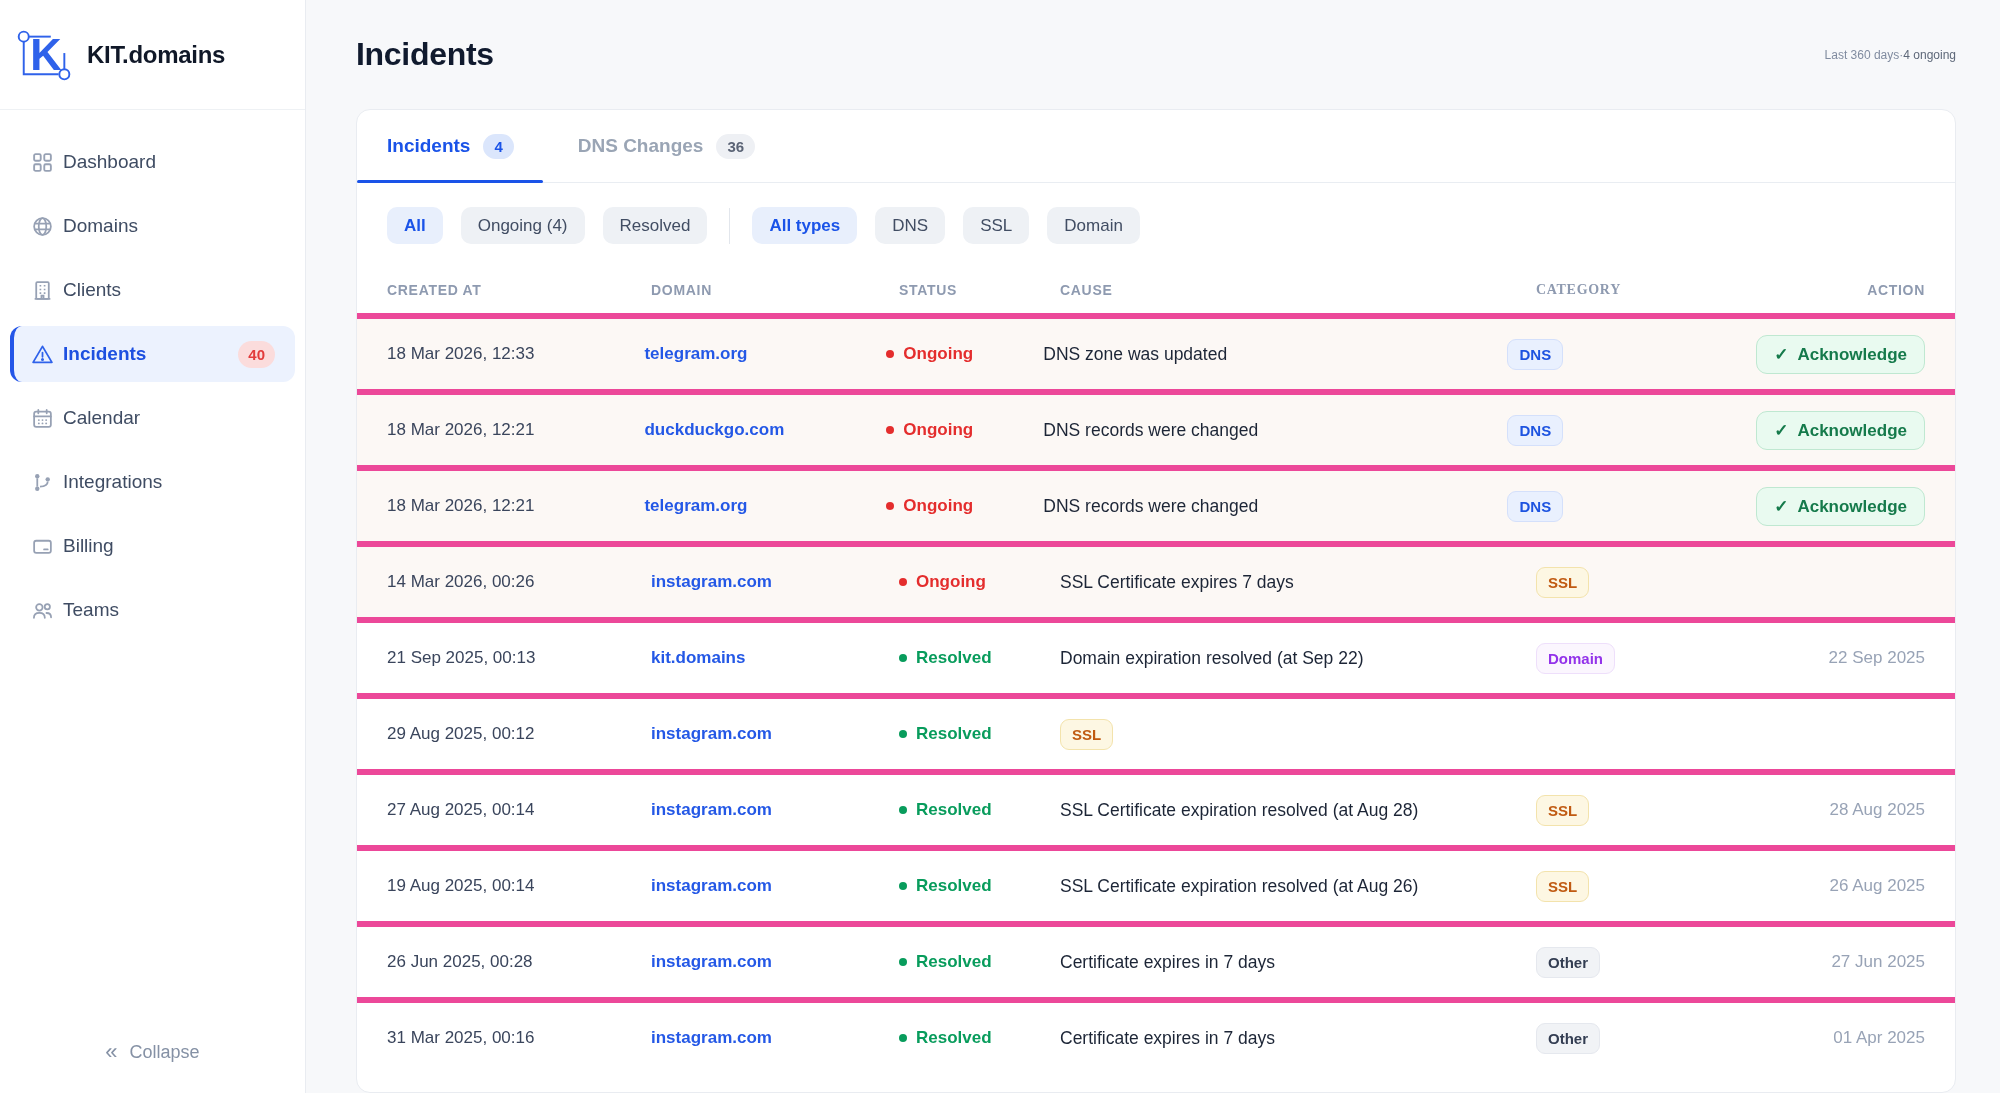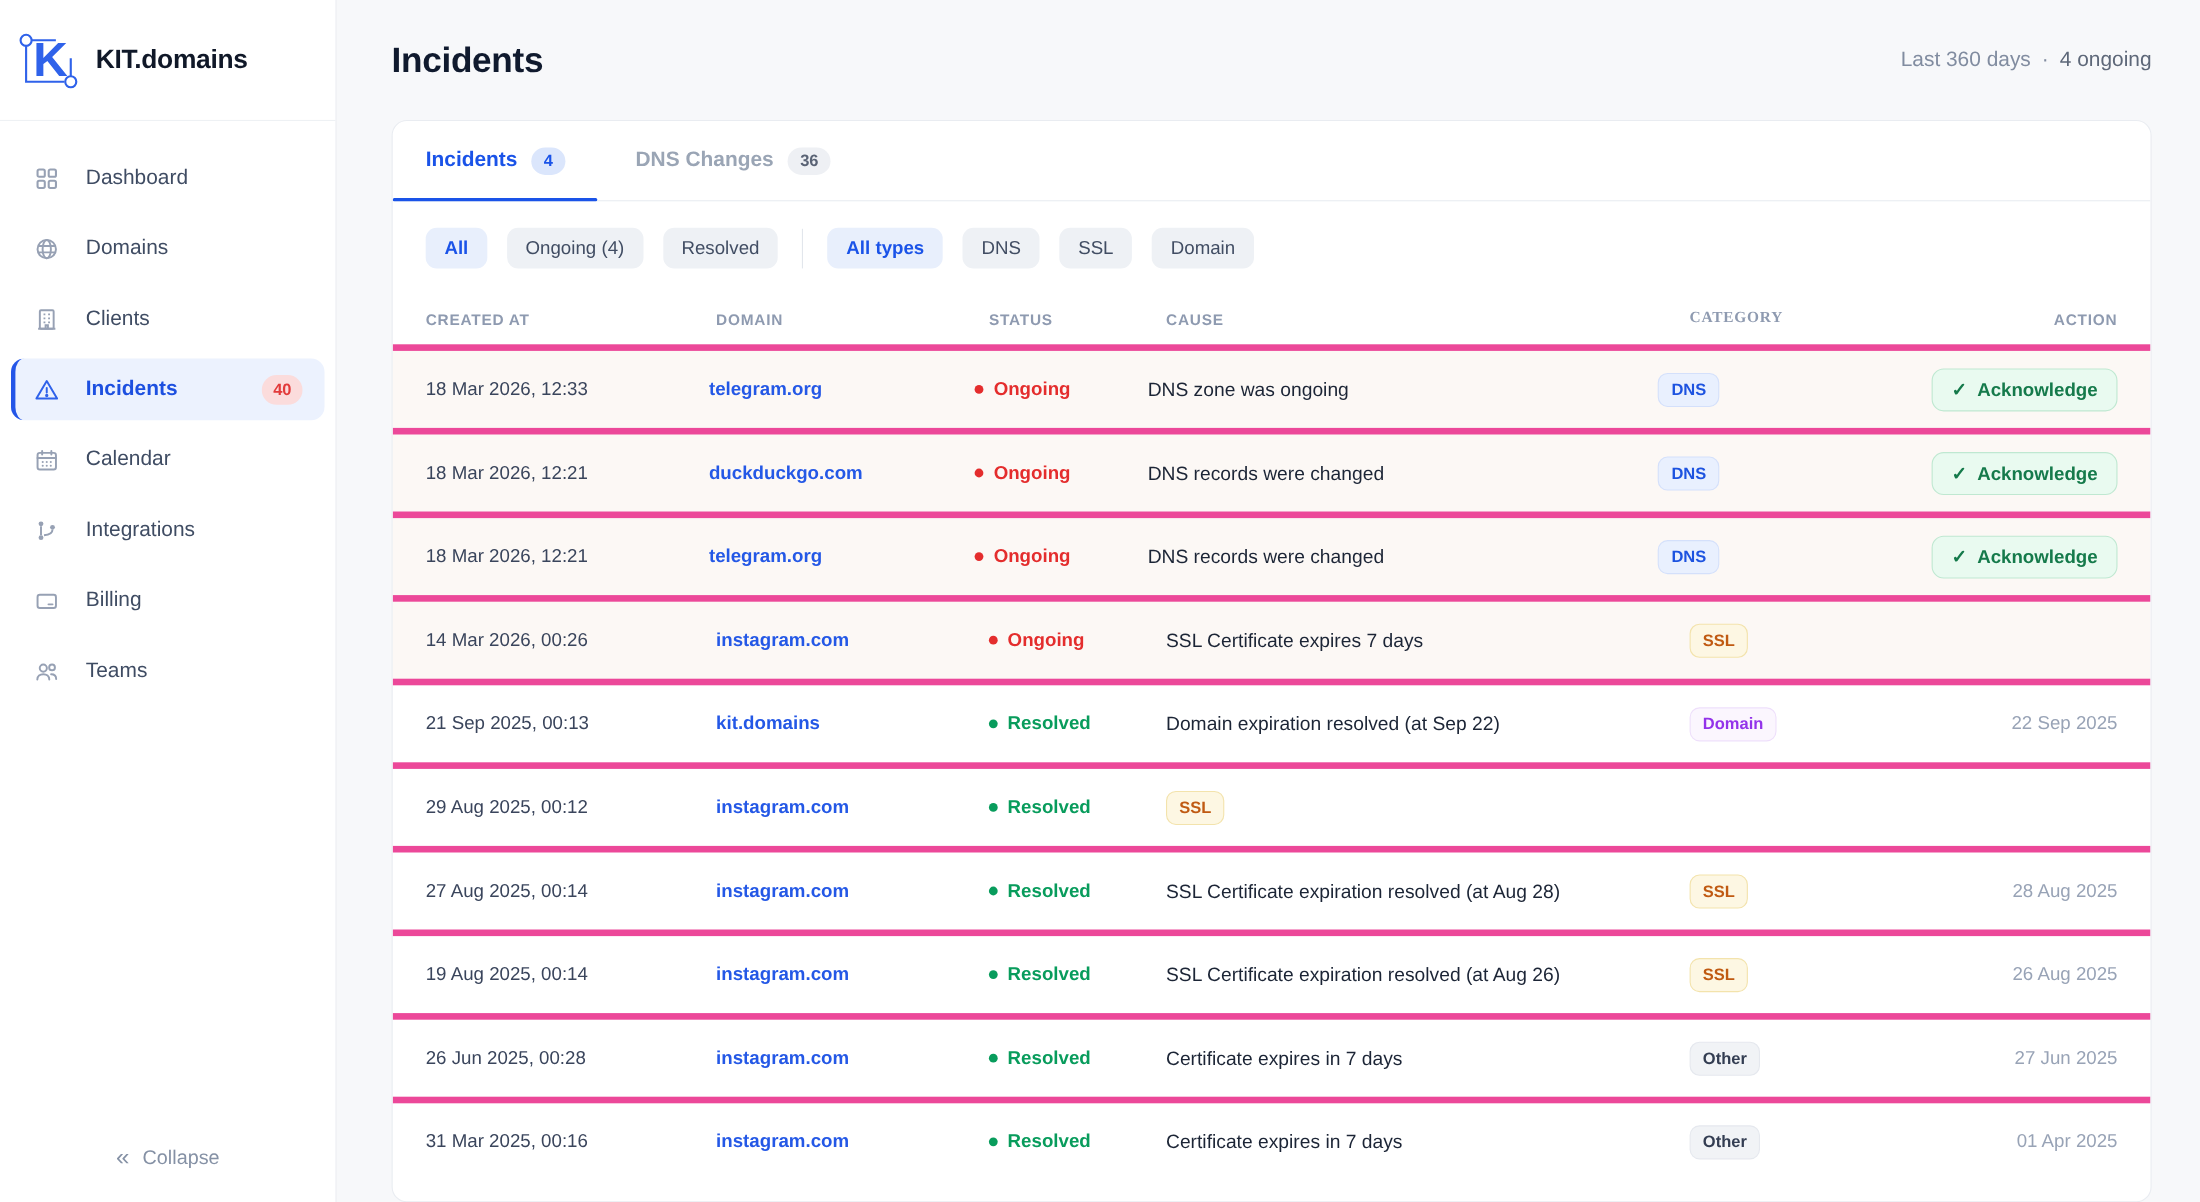--- a/index.html
+++ b/index.html
@@ -7,37 +7,37 @@
   body { font-family: "Liberation Sans", sans-serif; background:#f7f8fa; overflow:hidden; }
   .app { width:2000px; height:1093px; display:flex; overflow:hidden; }
 
   
   .sidebar { width:306px; min-width:306px; background:#ffffff; border-right:1px solid #e9ecf1; display:flex; flex-direction:column; }
   .logo-row { display:flex; align-items:center; gap:13px; padding:26px 18px 25px 16px; border-bottom:1px solid #eef1f4; }
   .logo-mark { width:58px; height:58px; flex:0 0 auto; }
   .brand-name { font-size:24px; font-weight:700; color:#101828; letter-spacing:-0.3px; }
 
   .nav { flex:1; padding:24px 10px 0 10px; }
-  .nav-item { display:flex; align-items:center; gap:24px; height:56px; padding:0 20px; margin-bottom:8px;
+  .nav-item { display:flex; align-items:center; gap:9px; height:56px; padding:0 20px; margin-bottom:8px;
               border-radius:12px; color:#3f4c63; font-size:19px; font-weight:500; cursor:pointer; }
   .nav-item .nico { width:24px; height:24px; color:#97a1b4; display:flex; align-items:center; justify-content:center; }
   .nav-item.active { background:#ecf2fe; color:#1d50e0; font-weight:600; border-left:4px solid #2456e8; padding-left:16px; }
   .nav-item.active .nico { color:#2f62ea; }
   .nav-badge { margin-left:auto; background:#fbdcdc; color:#e23b3b; font-size:15px; font-weight:700;
                padding:6px 10px; border-radius:999px; line-height:1; }
 
   .collapse-row { display:flex; align-items:center; justify-content:center; gap:12px; padding:26px 10px 30px;
                   color:#8591a5; font-size:18px; cursor:pointer; }
   .collapse-chevrons { font-size:22px; line-height:1; }
 
   
   .main { flex:1; display:flex; flex-direction:column; padding:0 44px 0 50px; min-width:0; }
   .page-header { height:112px; display:flex; align-items:center; justify-content:space-between; }
   .page-title { font-size:32px; font-weight:700; color:#101a2e; letter-spacing:-0.3px; }
-  .page-meta { display:flex; align-items:flex-start; gap:10px; font-size:19px; color:#818ca0; }
+  .page-meta { display:flex; align-items:flex-start; font-size:12px; color:#818ca0; }
   .page-meta .meta-ongoing { color:#5e markdown6879; color:#5e6879; }
 
   .card { background:#ffffff; border:1px solid #e9ecf1; border-radius:14px; height:1010px; overflow:hidden; }
 
   .tabbar { position:relative; display:flex; align-items:center; gap:64px; height:73px; padding:0 30px;
             border-bottom:1px solid #e9edf2; }
   .tab { display:flex; align-items:center; gap:13px; font-size:19px; font-weight:600; color:#9aa5b5; cursor:pointer; }
   .tab-badge { font-size:15px; font-weight:700; padding:5px 11px; border-radius:999px; background:#eef0f4; color:#5a6375; line-height:1; }
   .tab.active { color:#1a53e8; }
   .tab.active .tab-badge { background:#dbe6fc; color:#1a53e8; }
@@ -252,21 +252,21 @@
       </div>
 
       <div>
         <div class="row ongoing">
           <span class="cell-created">18 Mar 2026, 12:33</span>
           <span class="cell-domain"><a class="domain-link">telegram.org</a></span>
           <span class="cell-status ongoing">
             <span class="status-dot"></span>
             <span>Ongoing</span>
           </span>
-          <span class="cell-cause">DNS zone was ongoing</span>
+          <span class="cell-cause">DNS zone was updated</span>
           <span class="cell-category"><span class="badge dns">DNS</span></span>
           <span class="cell-action">
               <button class="ack-btn">
                 <span>✓</span>
                 <span>Acknowledge</span>
               </button>
             </span>
         </div>
 
         <div class="row ongoing">

